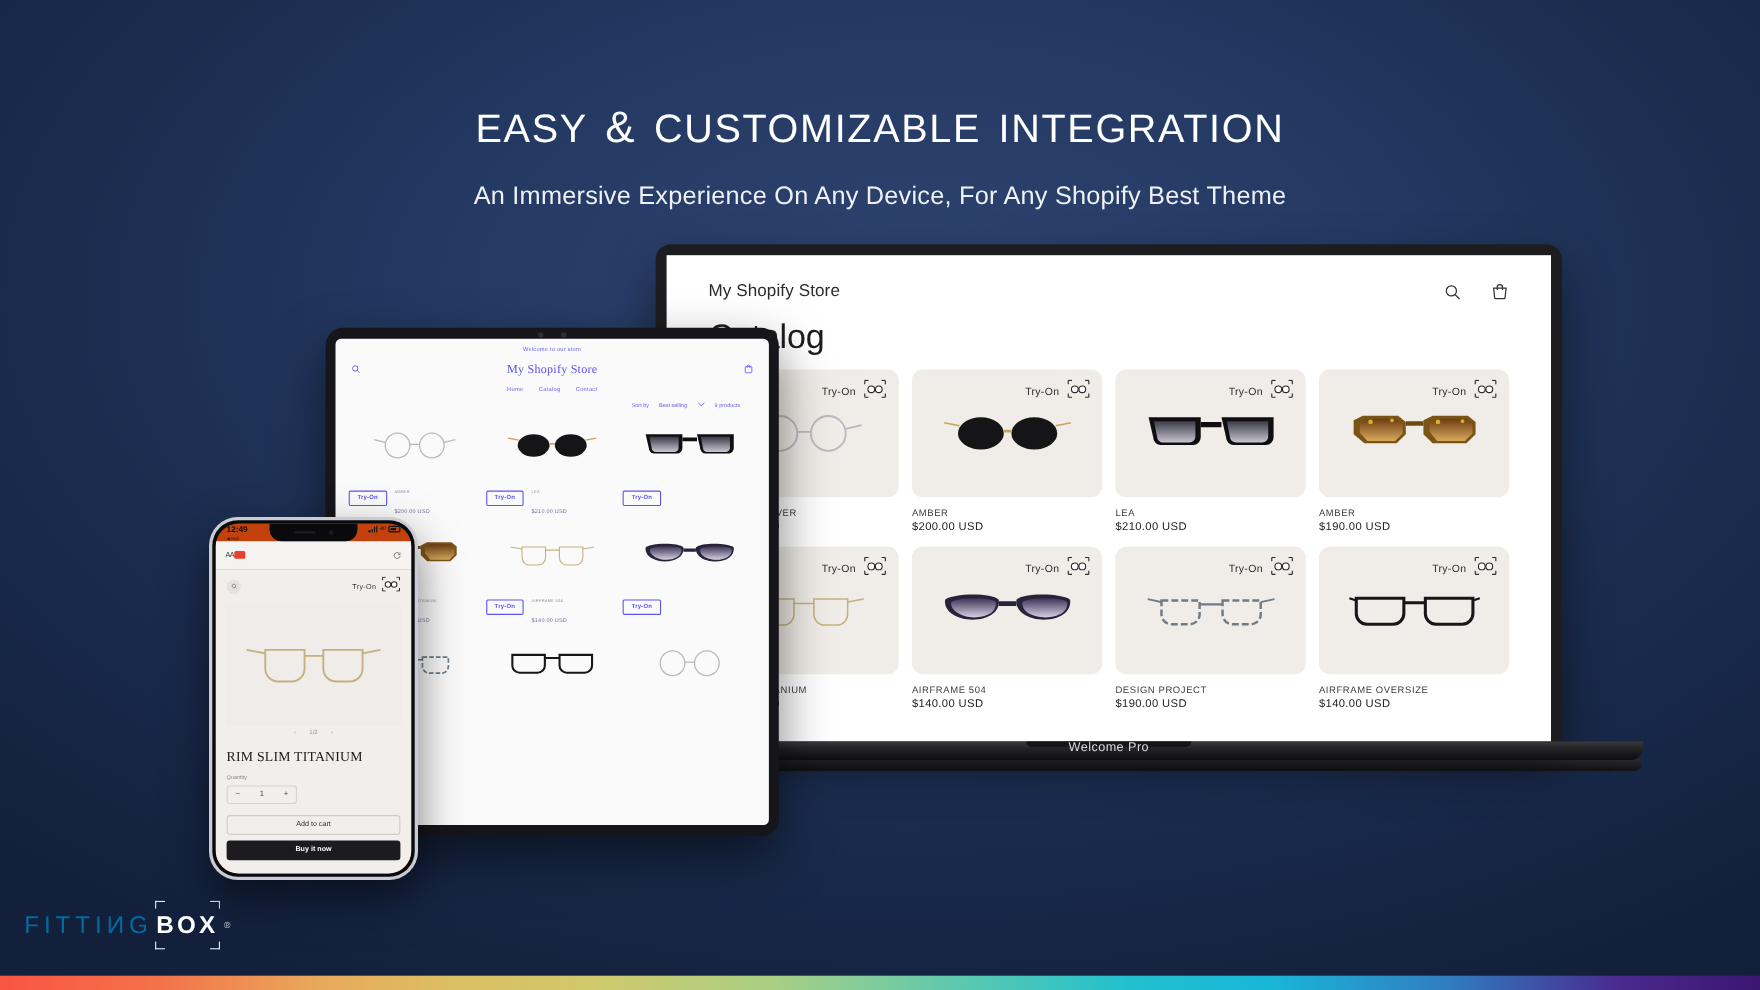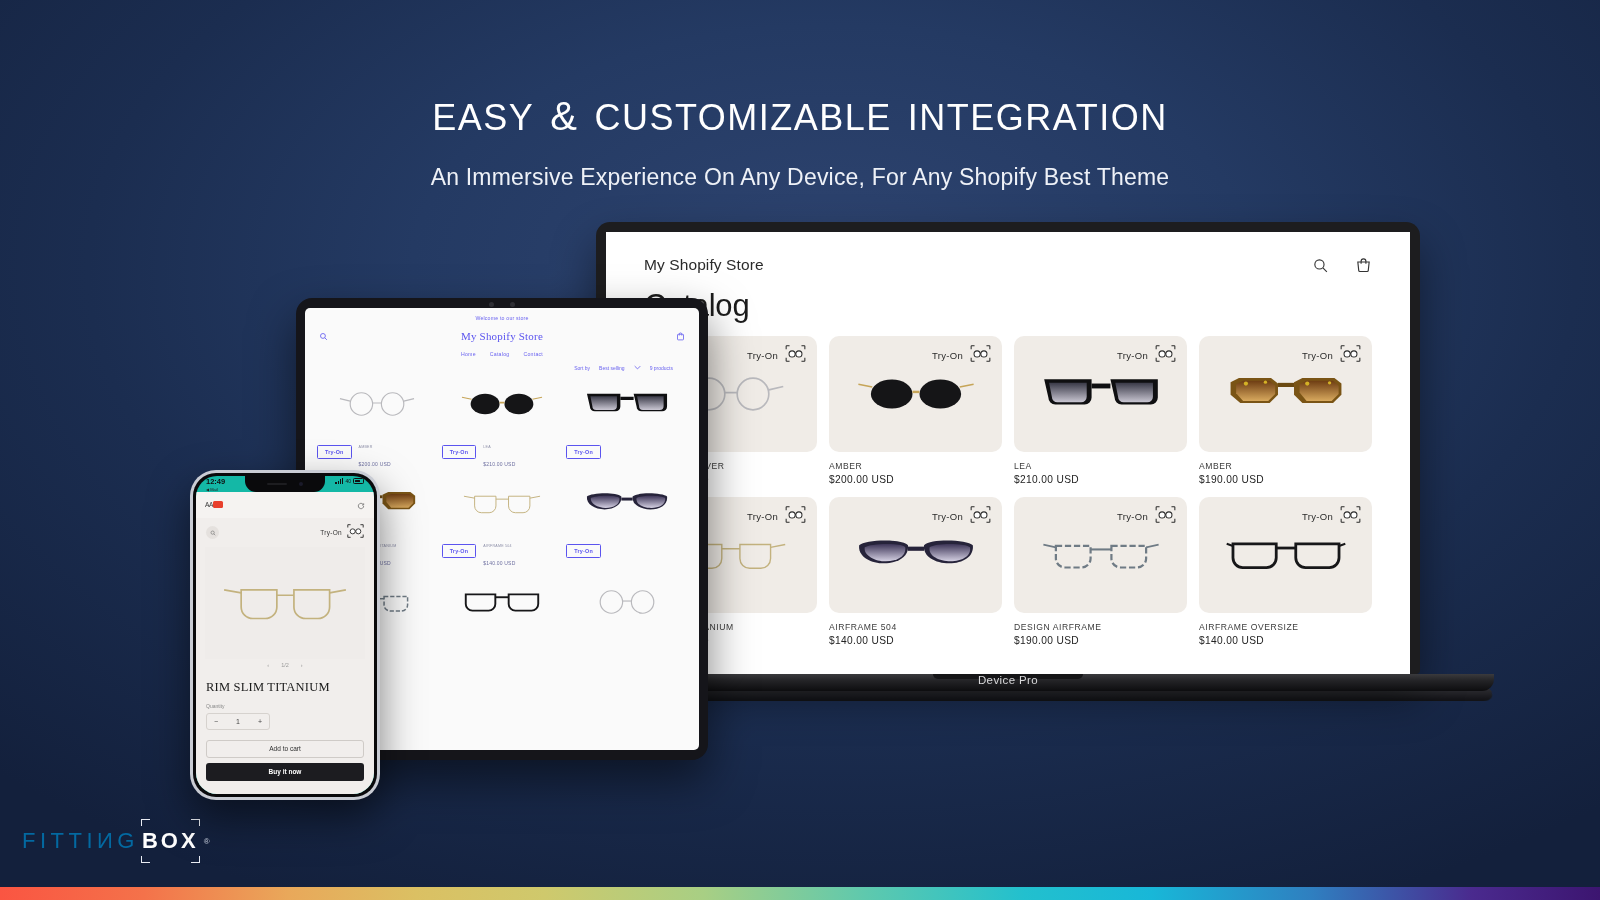--- a/index.html
+++ b/index.html
@@ -101,21 +101,21 @@
   .tb-pname { font-size:3.6px; color:#8d8fa8; letter-spacing:.25px; }
   .tb-pprice { font-size:5px; color:#6d6fa0; letter-spacing:.2px; margin-top:1.5px; }
 
   
   .iphone { position:absolute; left:190px; top:470px; width:190px; height:330px; z-index:6; }
   .ip-body {
     position:absolute; inset:0; background:#c9ccd4; border-radius:26px; padding:3px;
     box-shadow:0 18px 40px rgba(0,0,0,.5);
   }
   .ip-inner { width:100%; height:100%; background:#0a0a0c; border-radius:23px; padding:3px; }
-  .ip-screen { width:100%; height:100%; background:#14b8a6; border-radius:21px; overflow:hidden; position:relative; }
+  .ip-screen { width:100%; height:100%; background:#c2410c; border-radius:21px; overflow:hidden; position:relative; }
   .ip-notch {
     position:absolute; left:50%; top:0; transform:translateX(-50%);
     width:80px; height:16px; background:#0a0a0c; border-radius:0 0 11px 11px; z-index:3;
     display:flex; align-items:center; justify-content:center; gap:12px;
   }
   .ip-notch .spk { width:20px; height:2.5px; background:#1d1d20; border-radius:2px; }
   .ip-notch .cam { width:4px; height:4px; background:#1a1a2a; border-radius:50%; }
   .ip-status { display:flex; justify-content:space-between; align-items:flex-start; padding:2px 10px 0 10px; font-size:6px; color:#111; }
   .ip-time { font-weight:700; font-size:7.5px; line-height:1; }
   .ip-mail { font-size:4px; color:#222; margin-top:1px; }
@@ -409,21 +409,21 @@
             </div>
             <svg width="118" height="42" viewBox="0 0 170 58">
               <g fill="none" stroke="#6f7b85" stroke-width="3.2" stroke-dasharray="9 4">
                 <path d="M20 16h50v18a13 13 0 0 1-13 13H33a13 13 0 0 1-13-13z"></path>
                 <path d="M100 16h50v18a13 13 0 0 1-13 13h-24a13 13 0 0 1-13-13z"></path>
               </g>
               <path d="M70 21h30" stroke="#6f7b85" stroke-width="3" fill="none"></path>
               <path d="M20 18L2 14M150 18l18-4" stroke="#6f7b85" stroke-width="2.4" fill="none"></path>
             </svg>
           </div>
-          <div class="pname">DESIGN AIRFRAME</div>
+          <div class="pname">DESIGN PROJECT</div>
           <div class="pprice">$190.00 USD</div>
         </div>
 
         <div class="card">
           <div class="thumb">
             <div class="tryon">
               <span class="tryon-text">Try-On</span>
               <span>
                 <svg width="21" height="17" viewBox="0 0 24 20">
                     <g stroke="#2a2a2a" stroke-width="1.2" fill="none">
@@ -445,21 +445,21 @@
             </svg>
           </div>
           <div class="pname">AIRFRAME OVERSIZE</div>
           <div class="pprice">$140.00 USD</div>
         </div>
       </div>
 
     </div>
   </div>
   <div class="mb-base"></div>
-  <div class="mb-label">Device Pro</div>
+  <div class="mb-label">Welcome Pro</div>
 </div>
 
 <div class="ipad">
   <div class="ipad-body">
     <div class="ipad-cam">
         <i></i>
         <i></i>
       </div>
     <div class="ipad-screen">
 

